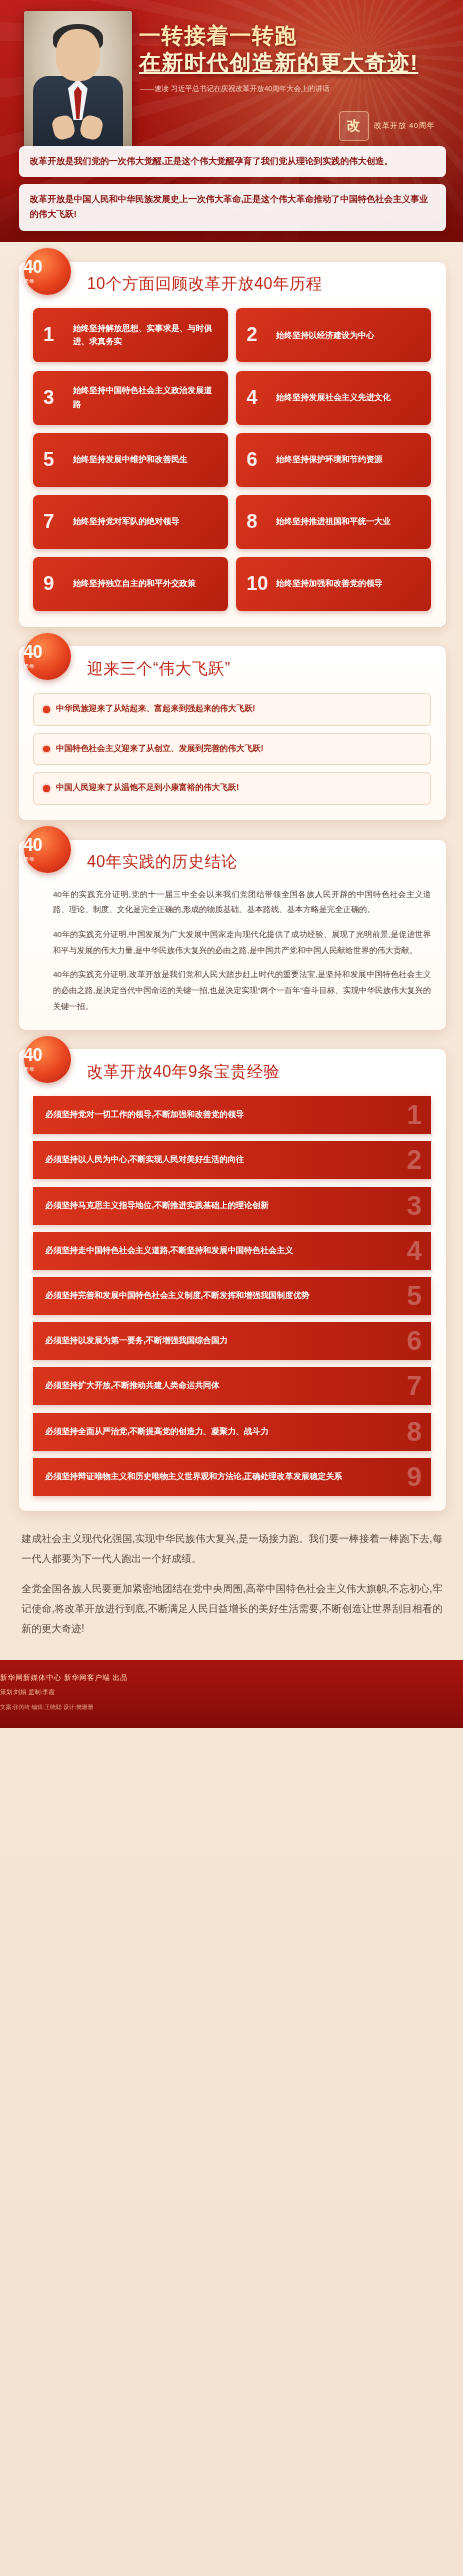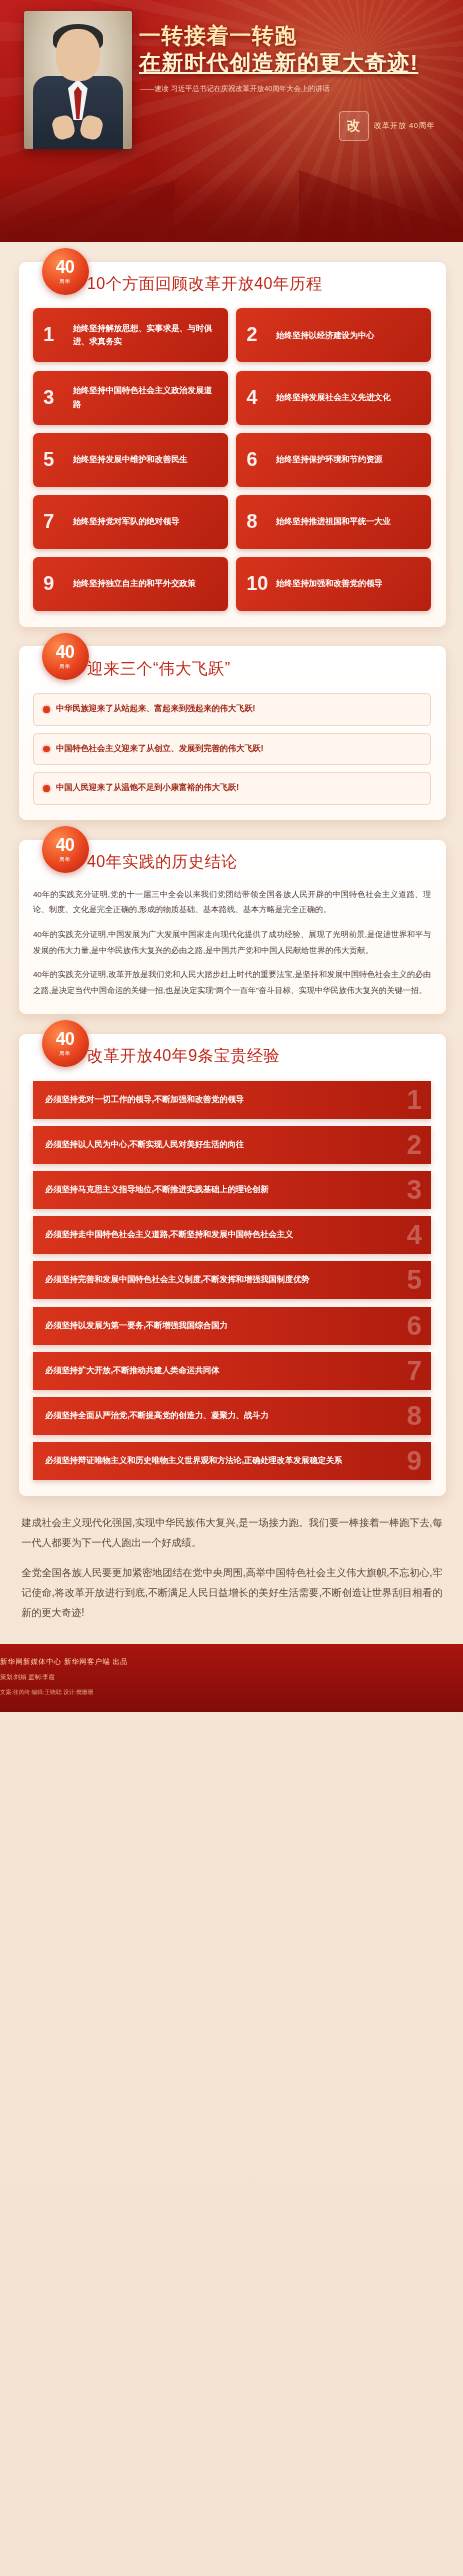--- a/index.html
+++ b/index.html
@@ -156,28 +156,28 @@
     position: relative;
     width: 427px;
     margin: 19.6px auto 0 auto;
     background: linear-gradient(180deg, #ffffff 0%, #fffaf4 100%);
     border-radius: 7.2px;
     box-shadow: 0 3.1px 10.3px rgba(160,90,60,.16);
     padding: 30px 14.4px 15.5px 14.4px;
   }
   .badge40 {
     position: absolute;
-    left: 23px; top: -13.4px;
+    left: 5px; top: -13.4px;
     width: 47px; height: 47px;
     border-radius: 50%;
     background: radial-gradient(circle at 35% 30%, #ff8a4a 0%, #e8441f 55%, #b8200f 100%);
     box-shadow: 0 2.1px 6.2px rgba(150,30,10,.4);
     color: #fff;
     display: flex; flex-direction: column;
-    align-items: center; justify-content: center;
+    justify-content: center;
     line-height: 1;
   }
   .badge40 .n { font-size: 17.5px; font-weight: bold; letter-spacing: -0.5px; }
   .badge40 .t { font-size: 5.2px; margin-top: 2.1px; letter-spacing: 0.5px; }
 
   .section-title {
     margin-left: 54px;
     margin-top: -17.5px;
     margin-bottom: 13.4px;
     font-size: 16px; font-weight: normal;
@@ -225,21 +225,21 @@
   }
   .leap .dot {
     flex: 0 0 auto;
     width: 6.7px; height: 6.7px; margin-top: 3.6px;
     border-radius: 50%;
     background: #e0391c;
     box-shadow: 0 0 0 1.5px rgba(224,57,28,.18);
   }
 
   
-  .paras { display: flex; flex-direction: column; gap: 9.3px; }
+  .paras { display: flex; flex-direction: column; gap: 9.3px; margin-left: 20px; }
   .para {
     font-size: 8px; line-height: 1.95; color: #4a3a33;
     text-align: justify;
   }
 
   
   .nine { display: flex; flex-direction: column; gap: 7.2px; }
   .n-item {
     position: relative;
     background: linear-gradient(90deg, #d9341c 0%, #c22513 60%, #ae1c0d 100%);
@@ -312,20 +312,24 @@
       <div class="l2">在新时代创造新的更大奇迹!</div>
     </div>
     <div class="hero-sub">——速读 习近平总书记在庆祝改革开放40周年大会上的讲话</div>
 
     <div class="hero-seal">
       <div class="sealmark">改</div>
       <div class="sealtext">改革开放
 40周年</div>
     </div>
 
+    <div class="hero-cards">
+      <div class="hero-card">改革开放是我们党的一次伟大觉醒,正是这个伟大觉醒孕育了我们党从理论到实践的伟大创造。</div>
+      <div class="hero-card">改革开放是中国人民和中华民族发展史上一次伟大革命,正是这个伟大革命推动了中国特色社会主义事业的伟大飞跃!</div>
+    </div>
   </div>
 
   <div class="section">
     <div class="badge40">
       <span class="n">40</span>
       <span class="t">周年</span>
     </div>
     <div class="section-title">10个方面回顾改革开放40年历程</div>
     <div class="grid10">
       <div class="g-item">

